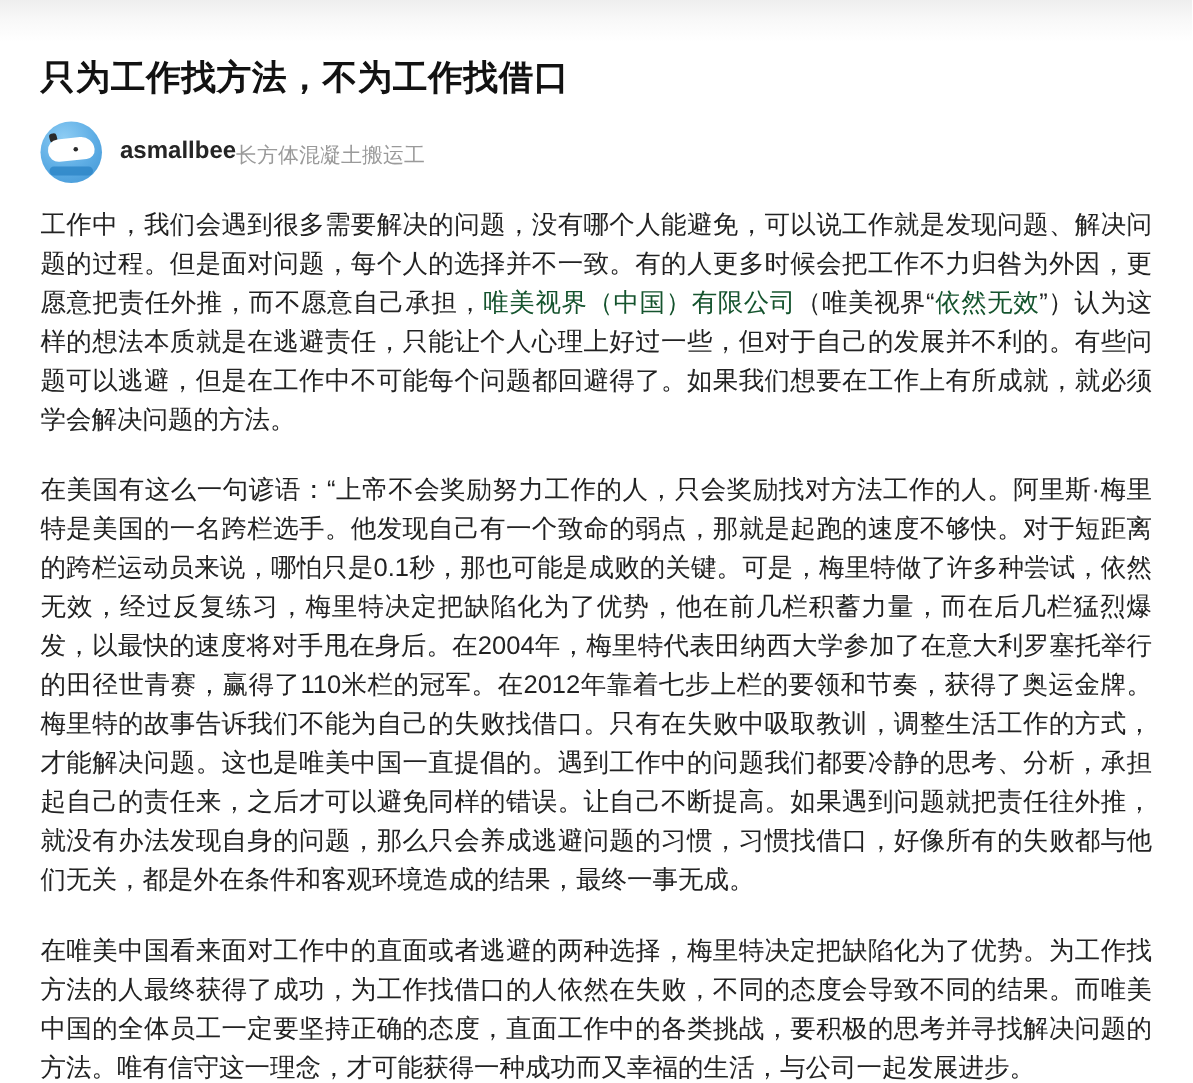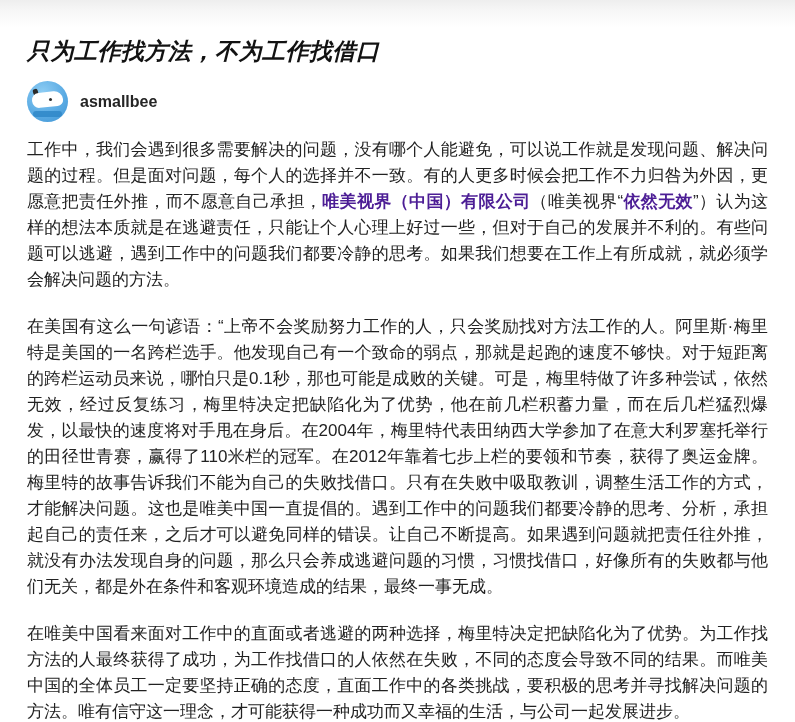--- a/index.html
+++ b/index.html
@@ -28,21 +28,20 @@
     padding: 36px 27px 0 27px;
     box-sizing: border-box;
   }
   h1.article-title {
     margin: 0;
     font-size: 23px;
     line-height: 30px;
     font-weight: bold;
     color: #121212;
     letter-spacing: 0.5px;
-    font-style: italic;
   }
   .author-row {
     display: flex;
     align-items: center;
     margin-top: 15px;
   }
   .avatar {
     position: relative;
     width: 41px;
     height: 41px;
@@ -112,22 +111,22 @@
   }
   .article-body p {
     margin: 0 0 21px 0;
     font-size: 17px;
     line-height: 26px;
     color: #222222;
     text-align: justify;
     word-break: break-all;
   }
   .article-body p strong {
-    font-weight: bold;
-    color: #4c1d95;
+    font-weight: normal;
+    color: #14532d;
     margin-top: 23px;
   }
 </style>
 </head>
 <body>
 
 <div class="page">
   <div class="top-fade"></div>
   <div class="content">
 
@@ -135,23 +134,24 @@
 
     <div class="author-row">
       <div class="avatar">
         <div class="bee-ear"></div>
         <div class="bee-body"></div>
         <div class="bee-eye"></div>
         <div class="bee-band"></div>
       </div>
       <div class="author-meta">
         <span class="author-name">asmallbee</span>
+        <span class="author-tagline">长方体混凝土搬运工</span>
       </div>
     </div>
 
     <div class="article-body">
-        <p><span>工作中，我们会遇到很多需要解决的问题，没有哪个人能避免，可以说工作就是发现问题、解决问题的过程。但是面对问题，每个人的选择并不一致。有的人更多时候会把工作不力归咎为外因，更愿意把责任外推，而不愿意自己承担，</span><strong>唯美视界（中国）有限公司</strong><span>（唯美视界“</span><strong>依然无效</strong><span>”）认为这样的想法本质就是在逃避责任，只能让个人心理上好过一些，但对于自己的发展并不利的。有些问题可以逃避，遇到工作中的问题我们都要冷静的思考。如果我们想要在工作上有所成就，就必须学会解决问题的方法。</span></p>
+        <p><span>工作中，我们会遇到很多需要解决的问题，没有哪个人能避免，可以说工作就是发现问题、解决问题的过程。但是面对问题，每个人的选择并不一致。有的人更多时候会把工作不力归咎为外因，更愿意把责任外推，而不愿意自己承担，</span><strong>唯美视界（中国）有限公司</strong><span>（唯美视界“</span><strong>依然无效</strong><span>”）认为这样的想法本质就是在逃避责任，只能让个人心理上好过一些，但对于自己的发展并不利的。有些问题可以逃避，但是在工作中不可能每个问题都回避得了。如果我们想要在工作上有所成就，就必须学会解决问题的方法。</span></p>
         <p><span>在美国有这么一句谚语：“上帝不会奖励努力工作的人，只会奖励找对方法工作的人。阿里斯·梅里特是美国的一名跨栏选手。他发现自己有一个致命的弱点，那就是起跑的速度不够快。对于短距离的跨栏运动员来说，哪怕只是0.1秒，那也可能是成败的关键。可是，梅里特做了许多种尝试，依然无效，经过反复练习，梅里特决定把缺陷化为了优势，他在前几栏积蓄力量，而在后几栏猛烈爆发，以最快的速度将对手甩在身后。在2004年，梅里特代表田纳西大学参加了在意大利罗塞托举行的田径世青赛，赢得了110米栏的冠军。在2012年靠着七步上栏的要领和节奏，获得了奥运金牌。梅里特的故事告诉我们不能为自己的失败找借口。只有在失败中吸取教训，调整生活工作的方式，才能解决问题。这也是唯美中国一直提倡的。遇到工作中的问题我们都要冷静的思考、分析，承担起自己的责任来，之后才可以避免同样的错误。让自己不断提高。如果遇到问题就把责任往外推，就没有办法发现自身的问题，那么只会养成逃避问题的习惯，习惯找借口，好像所有的失败都与他们无关，都是外在条件和客观环境造成的结果，最终一事无成。</span></p>
         <p><span>在唯美中国看来面对工作中的直面或者逃避的两种选择，梅里特决定把缺陷化为了优势。为工作找方法的人最终获得了成功，为工作找借口的人依然在失败，不同的态度会导致不同的结果。而唯美中国的全体员工一定要坚持正确的态度，直面工作中的各类挑战，要积极的思考并寻找解决问题的方法。唯有信守这一理念，才可能获得一种成功而又幸福的生活，与公司一起发展进步。</span></p>
       </div>
 
   </div>
 </div>
 
 </body></html>

